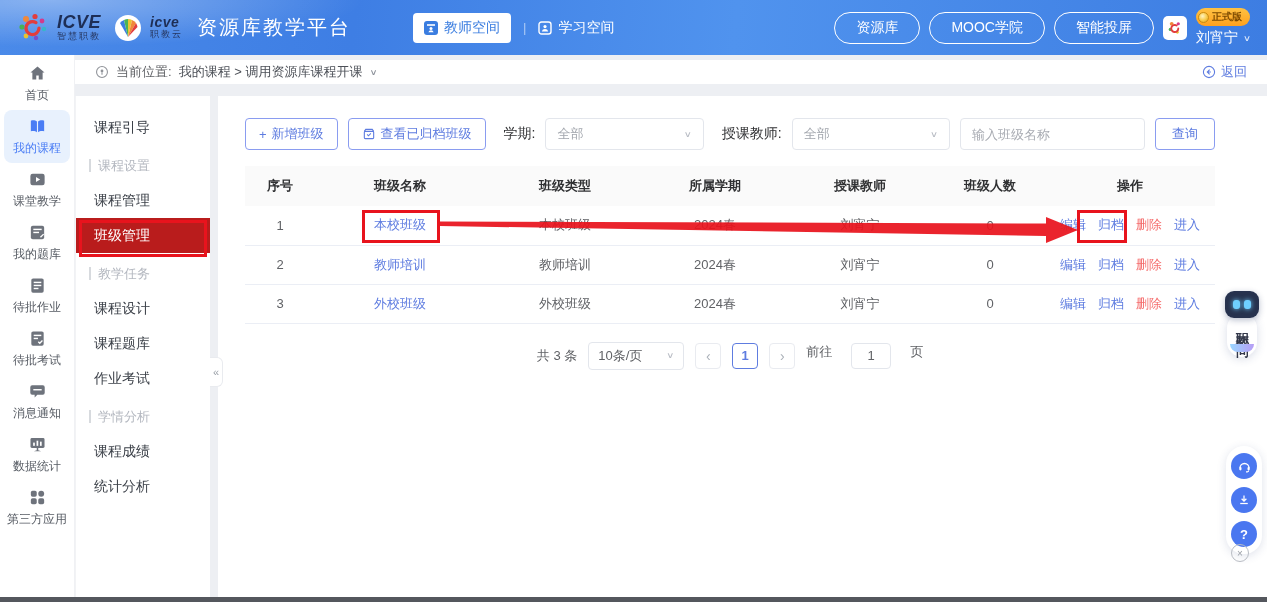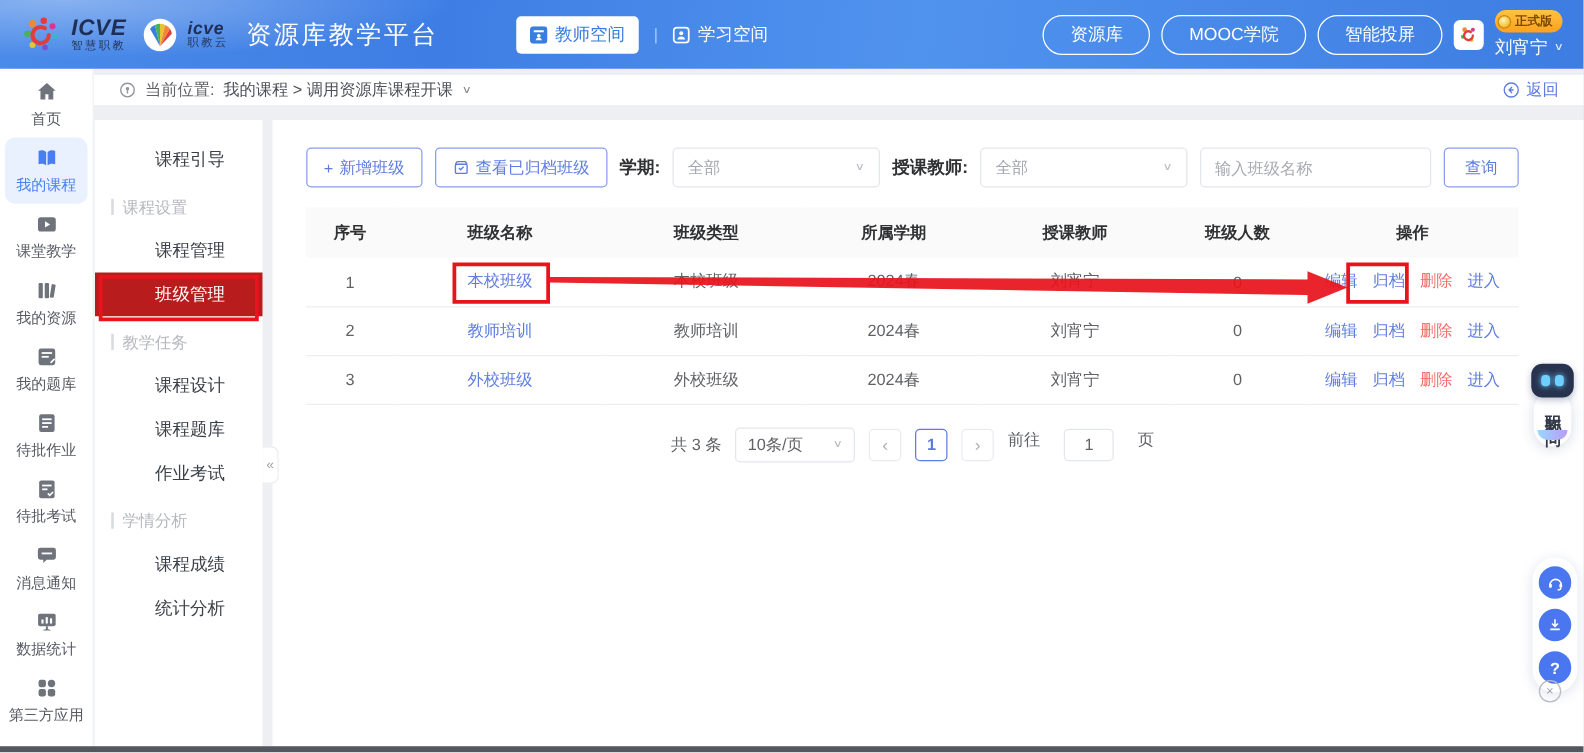--- a/index.html
+++ b/index.html
@@ -49,36 +49,36 @@
   
   .breadcrumb { position:absolute; left:75px; top:60px; right:0; height:24px; background:#fff;
     display:flex; align-items:center; gap:7px; padding:0 20px; font-size:13px; color:#606266; z-index:1; }
   .crumb-path { color:#4d5158; }
   .crumb-caret { color:#8a8f98; }
   .crumb-back { margin-left:auto; color:#5e7ce0; display:flex; align-items:center; gap:5px; cursor:pointer; }
 
   
   .submenu { position:absolute; left:75px; top:96px; width:135px; bottom:5px; background:#fff;
     border-left:1px solid #f2f3f5; padding-top:14px; z-index:1; }
-  .sm-item { height:35px; line-height:35px; padding-left:18px; font-size:14px; color:#3c4149; cursor:pointer;text-align:center; }
+  .sm-item { height:35px; line-height:35px; padding-left:18px; font-size:14px; color:#3c4149; cursor:pointer; }
   .sm-item.active { background:#b91c1c; color:#fff; }
   .sm-section { height:35px; margin-top:3px; padding-left:13px; font-size:13px; color:#b4b8c0;
     display:flex; align-items:center; gap:7px; }
   .sm-section::before { content:""; width:2px; height:13px; background:#d7dade; }
   .collapse-handle { position:absolute; left:210px; top:357px; width:13px; height:30px; background:#fff;
     border:1px solid #e9ebef; border-left:none; border-radius:0 6px 6px 0; display:flex; align-items:center;
     justify-content:center; color:#9aa0a8; font-size:11px; z-index:3; cursor:pointer; }
 
   
   .main-card { position:absolute; left:218px; top:96px; right:0; bottom:5px; background:#fff;
     padding:22px 52px 0 27px; z-index:1; }
   .toolbar { display:flex; align-items:center; gap:10px; }
   .btn-outline { border:1px solid #8a9cf0; color:#5e7ce0; background:#fff; border-radius:4px; height:32px;
     padding:0 13px; font-size:13px; display:inline-flex; align-items:center; gap:5px; cursor:pointer; white-space:nowrap; }
-  .filter-label { font-size:14px; color:#303133; font-weight:bold; margin-left:0; white-space:nowrap; }
+  .filter-label { font-size:14px; color:#303133; font-weight:normal; margin-left:8px; white-space:nowrap; }
   .select-box { width:185px; height:32px; border:1px solid #e3e6ec; border-radius:4px; background:#fff;
     display:flex; align-items:center; justify-content:space-between; padding:0 11px; font-size:13px;
     color:#a3a7ae; cursor:pointer; }
   .text-input { width:185px; height:32px; border:1px solid #e3e6ec; border-radius:4px; padding:0 11px;
     font-size:13px; color:#333; outline:none; }
   .text-input::placeholder { color:#a8abb2; }
   .search-btn { margin-left:auto; padding:0 16px; }
 
   table.class-table { width:100%; border-collapse:collapse; table-layout:fixed; margin-top:16px; font-size:13px; }
   .class-table thead th { background:#fafafa; height:40px; color:#303133; font-weight:bold; text-align:center; }
@@ -227,28 +227,20 @@
           <path d="M10.6 4.8c1.6-1.4 4.2-1.7 6.4-.9V15.1c-2.2-.8-4.8-.5-6.4.9V4.8z"></path>
         </svg>
       <span class="rail-label">我的课程</span>
     </div>
     <div class="rail-item">
       <svg viewBox="0 0 20 20">
           <rect x="2.5" y="4" width="15" height="12" rx="2.4"></rect>
           <path d="M8.4 7.4v5.2l4.4-2.6z" fill="#fff"></path>
         </svg>
       <span class="rail-label">课堂教学</span>
-    </div>
-    <div class="rail-item">
-      <svg viewBox="0 0 20 20">
-          <rect x="3" y="3.6" width="3.6" height="12.8" rx="0.8"></rect>
-          <rect x="8.2" y="3.6" width="3.6" height="12.8" rx="0.8"></rect>
-          <rect x="13.2" y="4.6" width="3.4" height="11.4" rx="0.8" transform="rotate(9 14.9 10.3)"></rect>
-        </svg>
-      <span class="rail-label">我的资源</span>
     </div>
     <div class="rail-item">
       <svg viewBox="0 0 20 20">
           <rect x="3" y="3" width="14" height="14" rx="2"></rect>
           <rect x="5.6" y="6" width="8.8" height="1.5" fill="#fff"></rect>
           <rect x="5.6" y="9.2" width="6" height="1.5" fill="#fff"></rect>
           <path d="M12.6 14.6l3.4-3.4 1 1-3.4 3.4z" fill="#fff"></path>
         </svg>
       <span class="rail-label">我的题库</span>
     </div>

